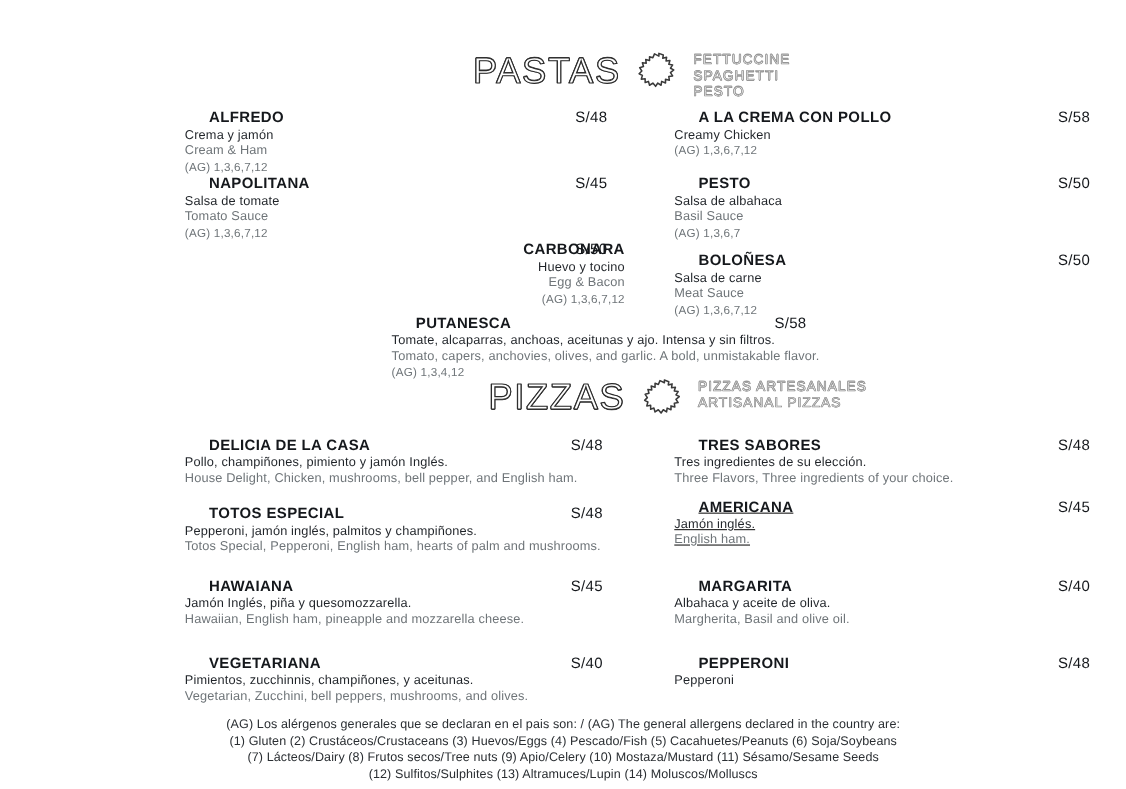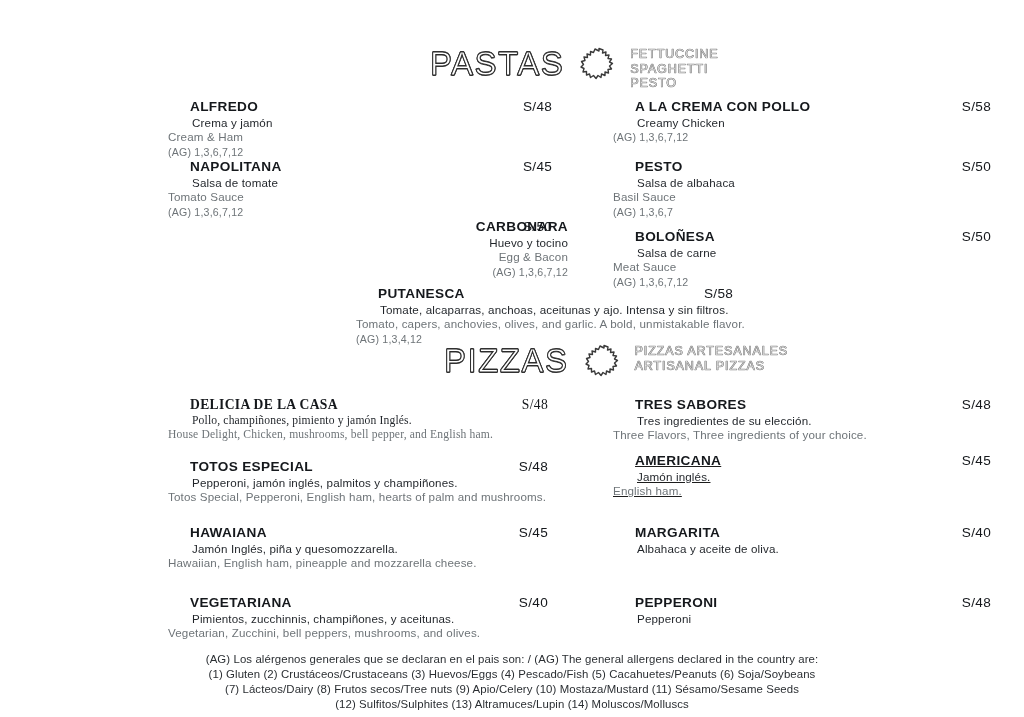--- a/index.html
+++ b/index.html
@@ -72,21 +72,20 @@
     white-space: nowrap;
   }
   .price-left  { left: 355px; }
   .price-left-r{ right: 0; text-align: right; }
   .entry-es {
     font-size: 11.6px;
     line-height: 14.4px;
     color: #1f2328;
     letter-spacing: 0.15px;
     white-space: nowrap;
-    margin-left: 24px;
   }
   .entry-en {
     font-size: 11.6px;
     line-height: 14.4px;
     color: #6e7478;
     letter-spacing: 0.15px;
     white-space: nowrap;
   }
   .entry-ag {
     font-size: 10.6px;
@@ -209,21 +208,21 @@
                L13.5 28.5 L10.5 30.5 L9.5 27 L6.5 28 L6.5 24.5 L3 25 L4 21.5 L1 20 L3.5 17.5 L1.5 14.5
                L5 13.5 L4 10 L7.5 10.5 L7 7 L10.5 8 L10.5 4.5 L13.5 5.5 Z" fill="none" stroke="#3a3a3a" stroke-width="1.4" stroke-linejoin="round"></path>
     </svg>
   </span>
   <div>
     <div class="section-sub">PIZZAS ARTESANALES</div>
     <div class="section-sub">ARTISANAL PIZZAS</div>
   </div>
 </div>
 
-<div class="entry" style="left:168px; top:397px; width:380px;font-family:Liberation Serif, serif;">
+<div class="entry" style="left:168px; top:397px; width:380px;">
   <div class="entry-head">
     <div class="entry-name">DELICIA DE LA CASA</div>
     <div class="entry-price price-left-r">S/48</div>
   </div>
   <div class="entry-es">Pollo, champiñones, pimiento y jamón Inglés.</div>
   <div class="entry-en">House Delight, Chicken, mushrooms, bell pepper, and English ham.</div>
 </div>
 
 <div class="entry" style="left:168px; top:459px; width:380px;">
   <div class="entry-head">
@@ -269,20 +268,21 @@
   <div class="entry-es">Jamón inglés.</div>
   <div class="entry-en">English ham.</div>
 </div>
 
 <div class="entry" style="left:613px; top:525px; width:378px;">
   <div class="entry-head">
     <div class="entry-name">MARGARITA</div>
     <div class="entry-price price-left-r">S/40</div>
   </div>
   <div class="entry-es">Albahaca y aceite de oliva.</div>
+  <div class="entry-en">Margherita, Basil and olive oil.</div>
 </div>
 
 <div class="entry" style="left:613px; top:595px; width:378px;">
   <div class="entry-head">
     <div class="entry-name">PEPPERONI</div>
     <div class="entry-price price-left-r">S/48</div>
   </div>
   <div class="entry-es">Pepperoni</div>
 </div>
 

